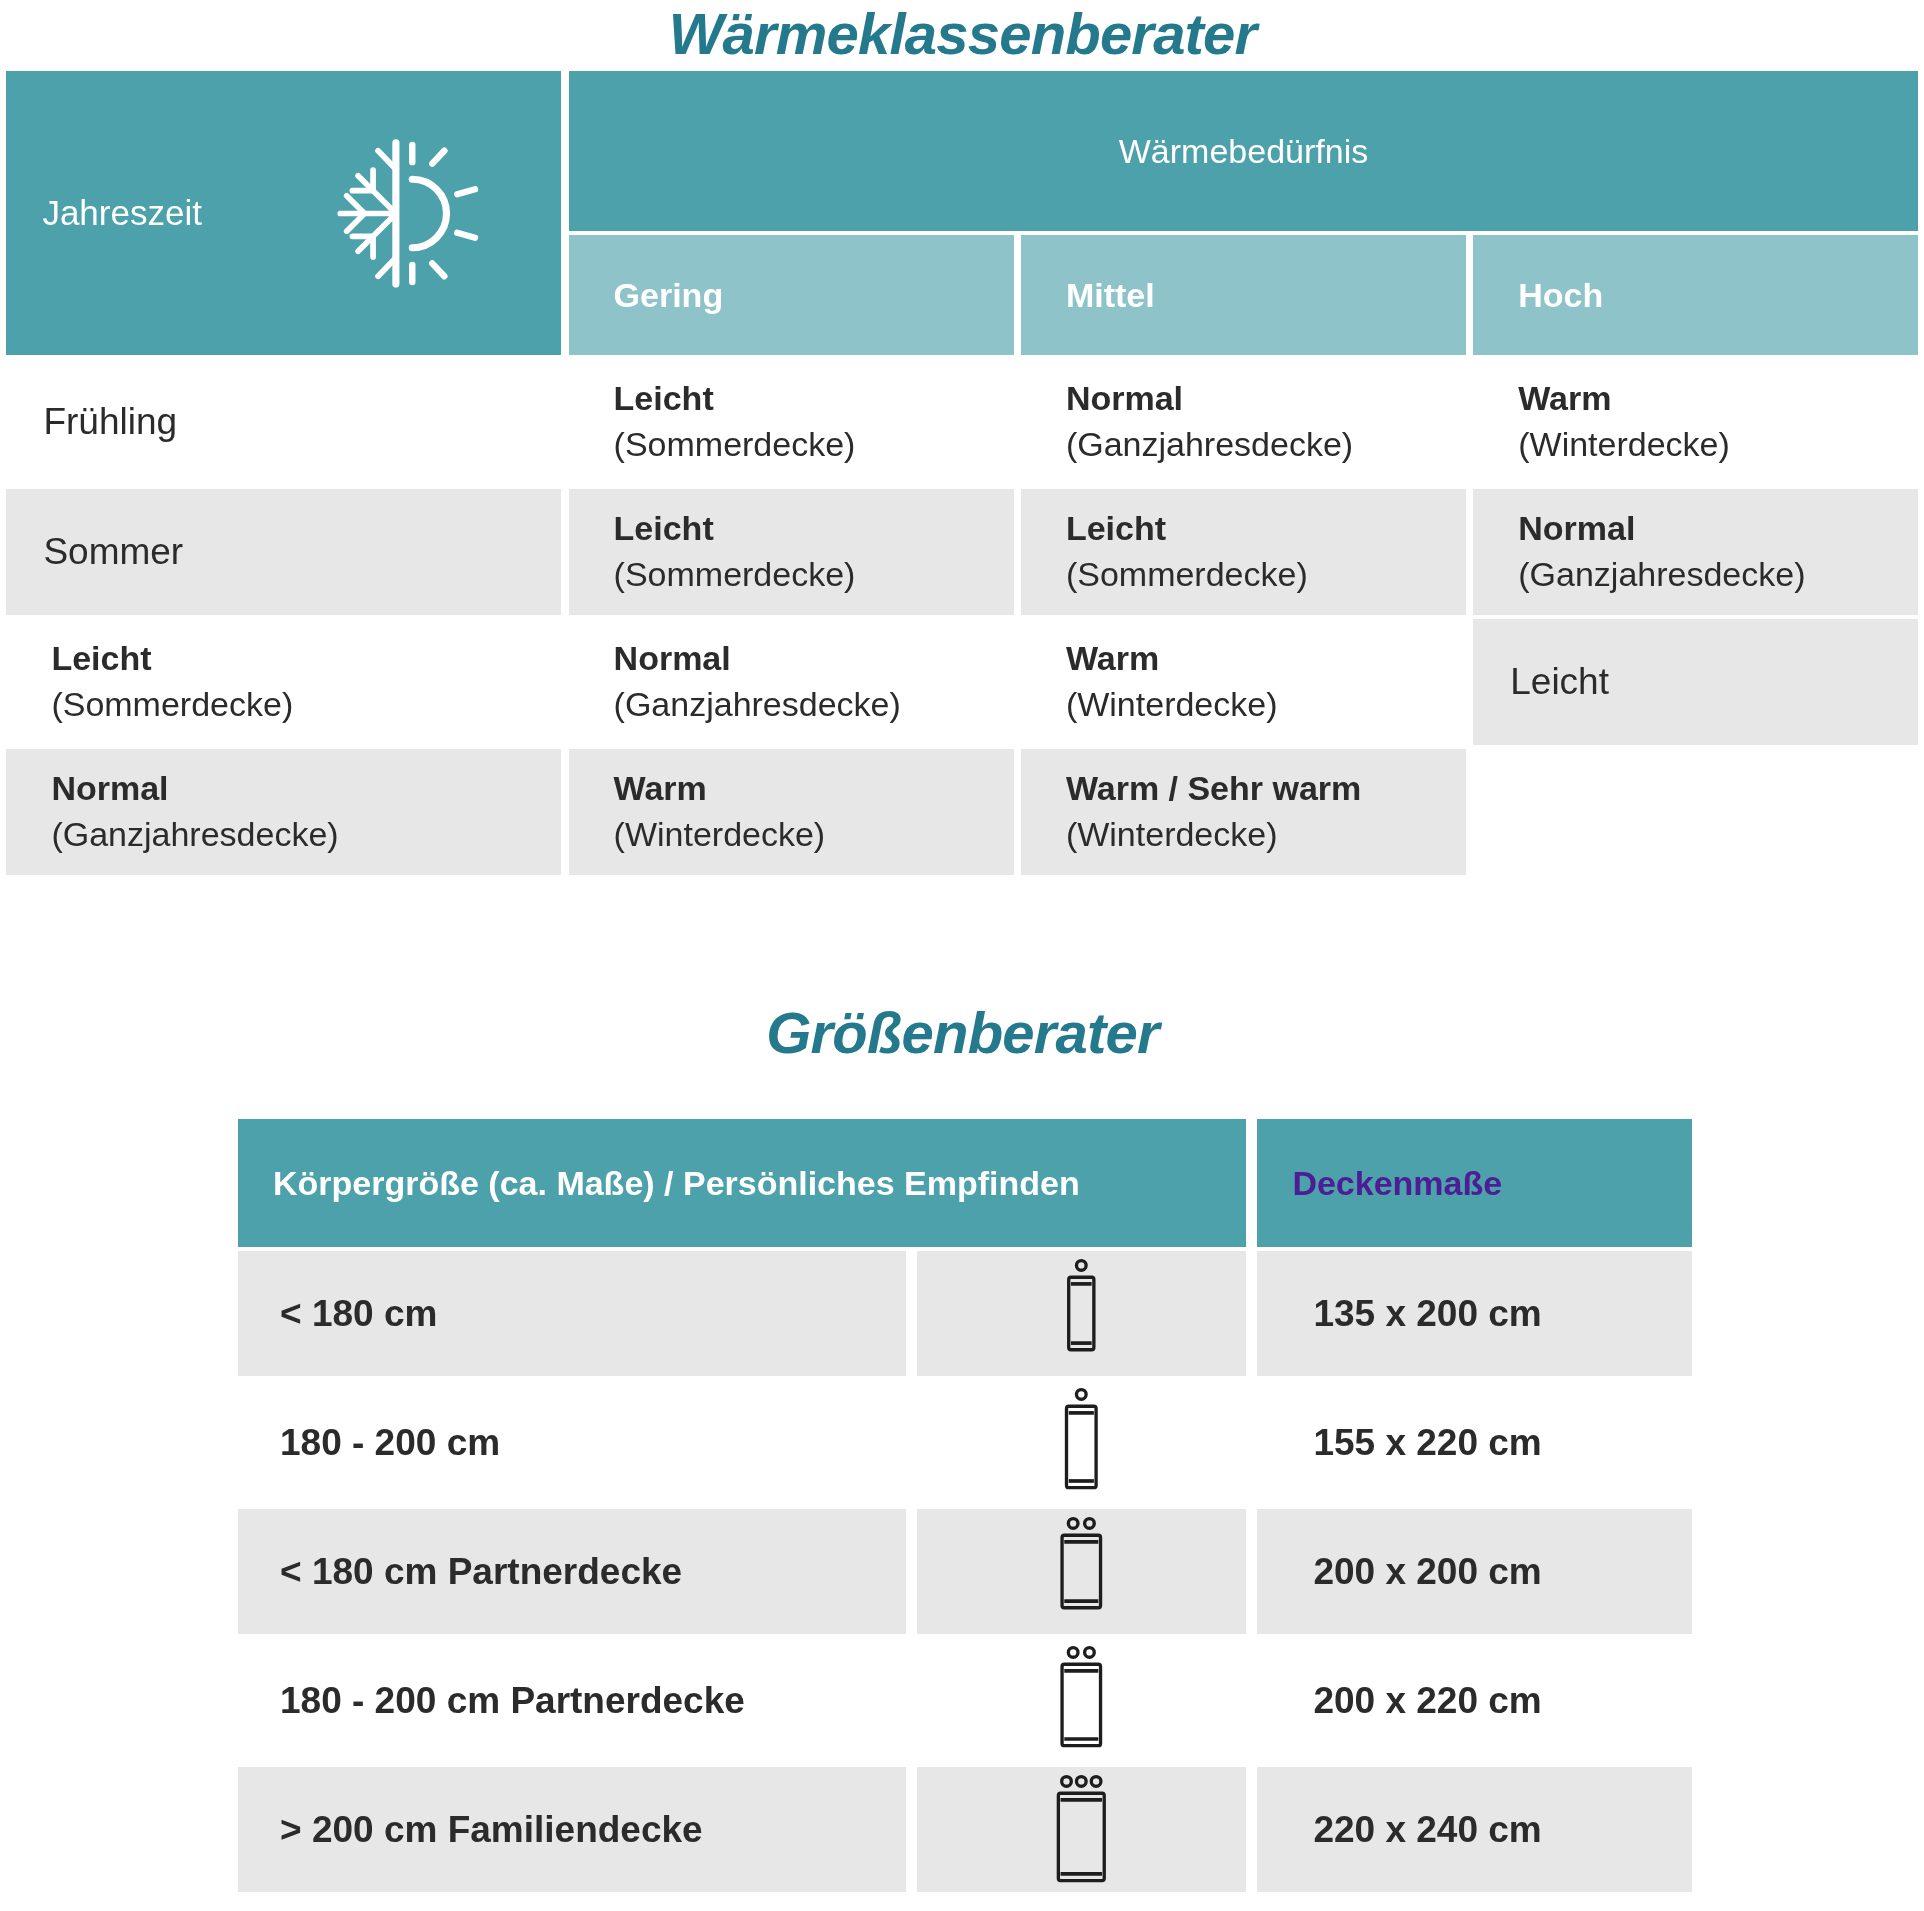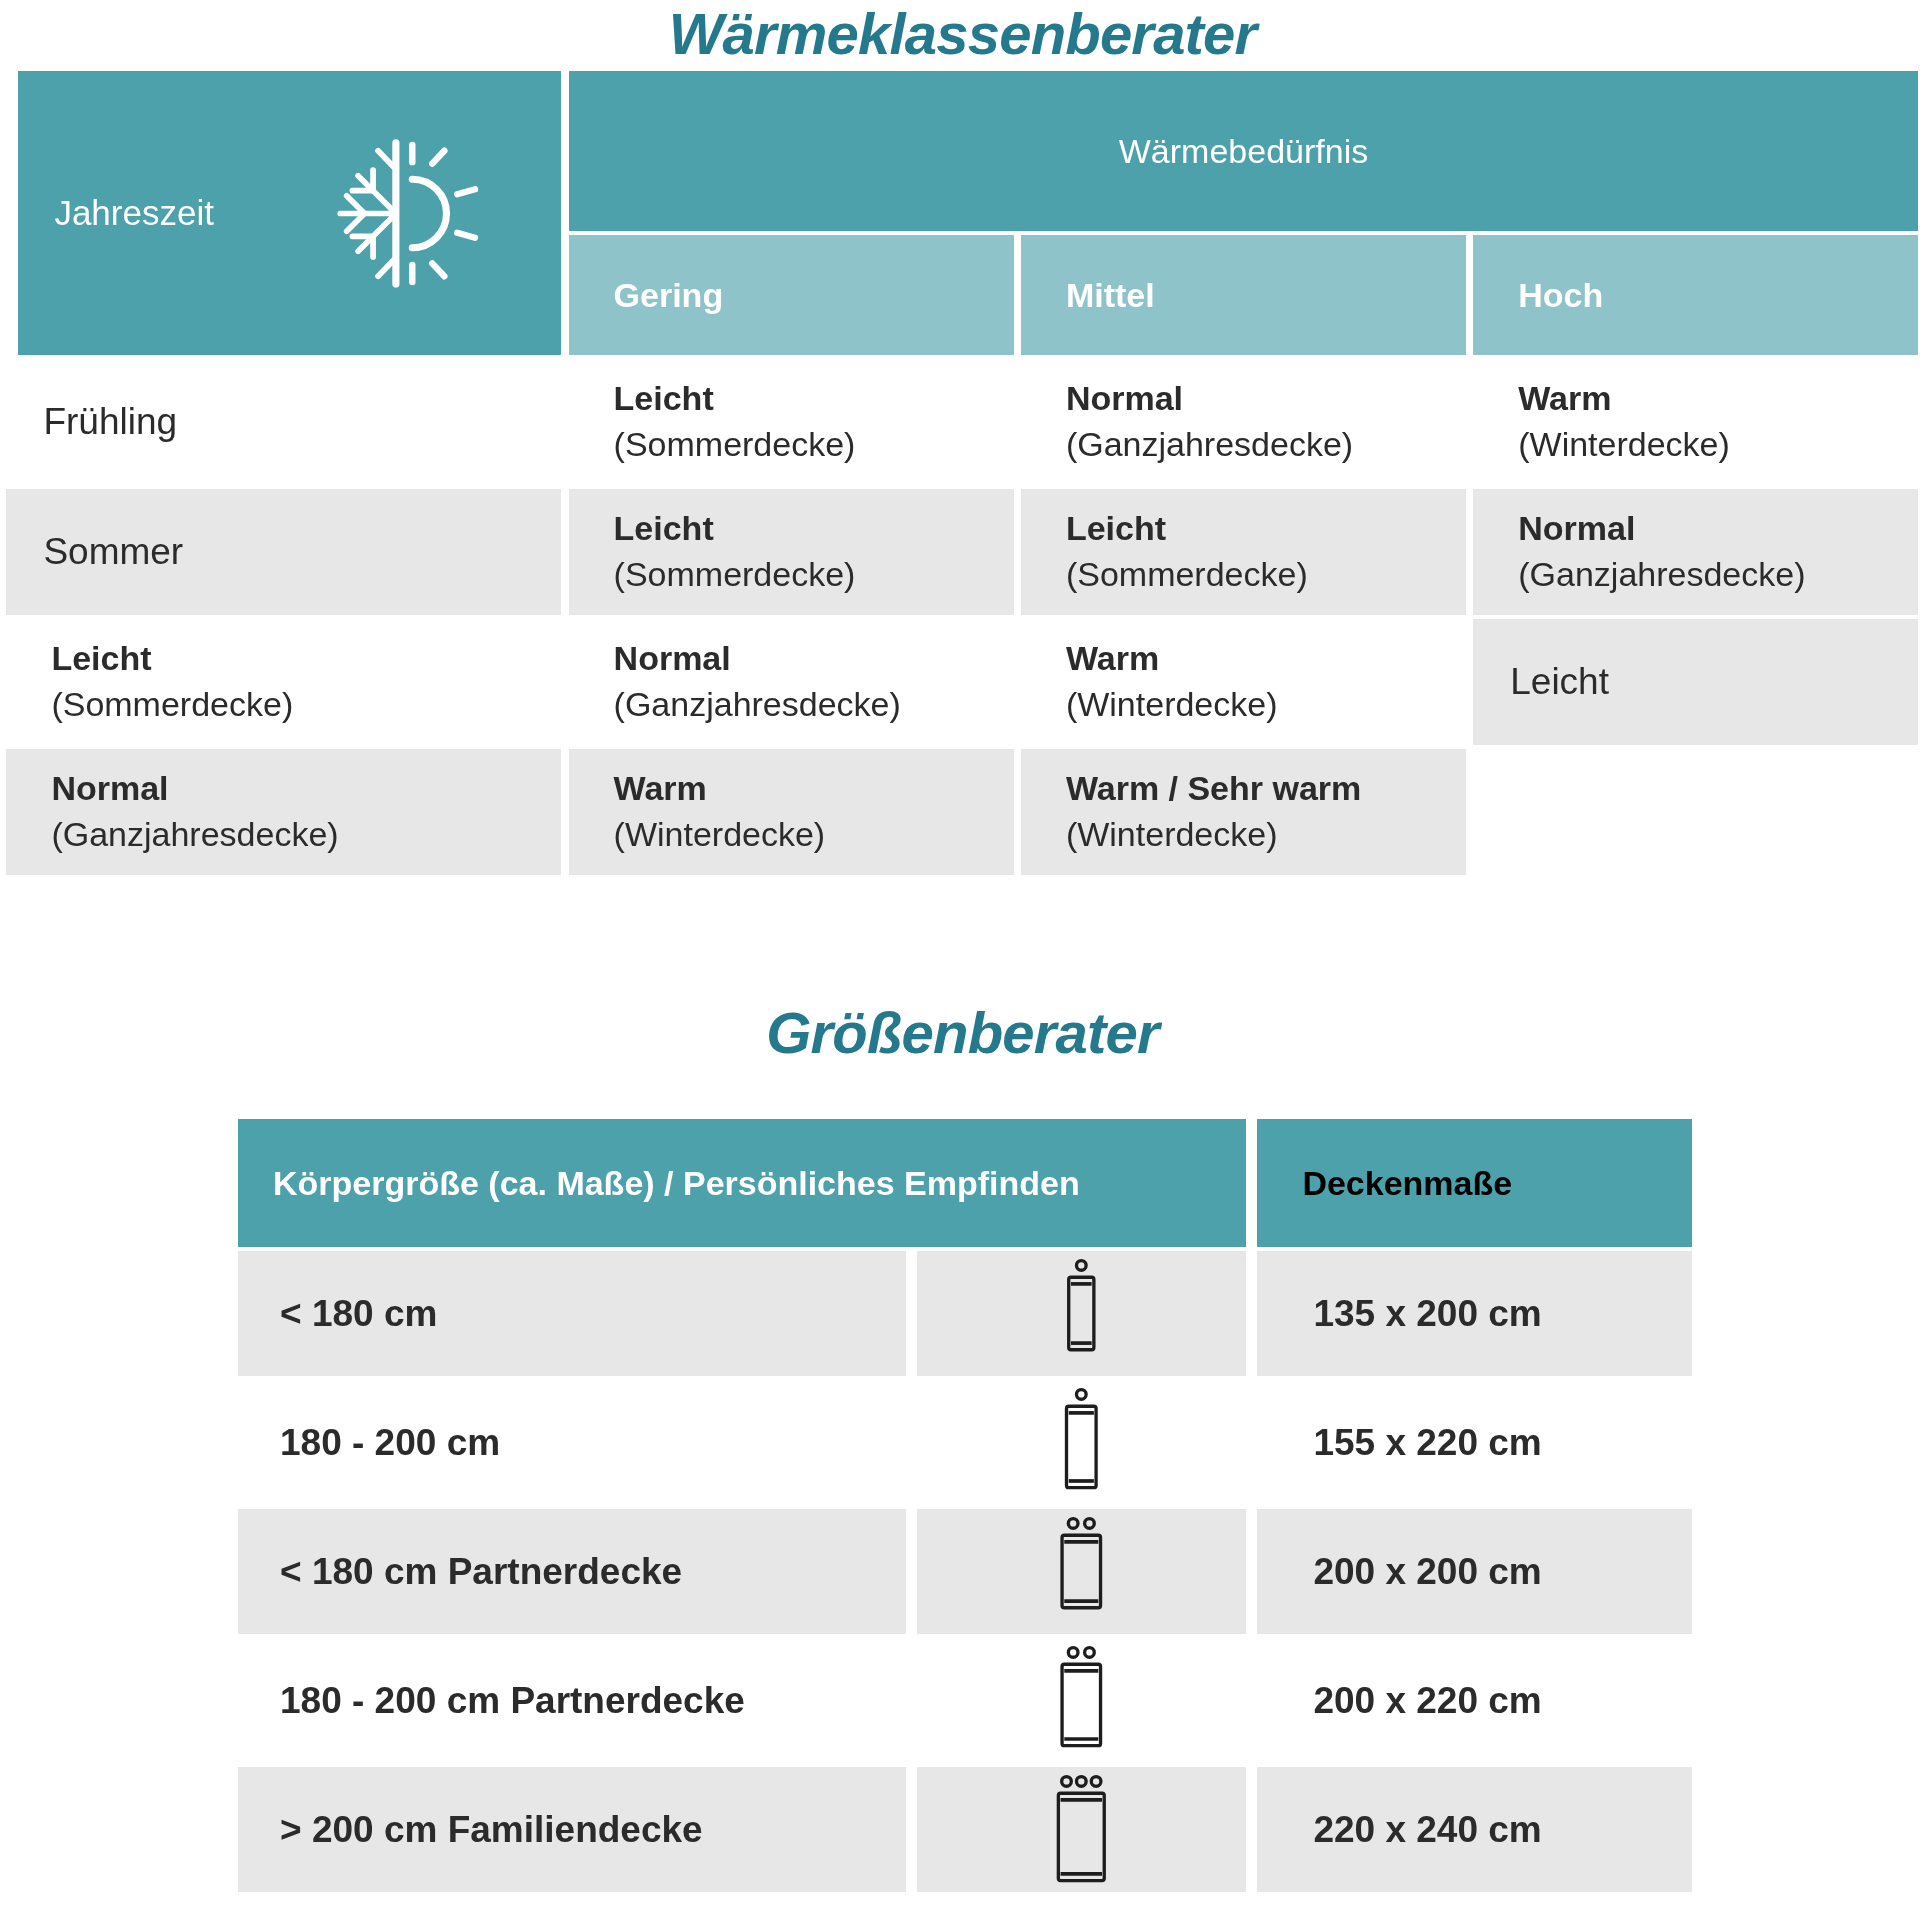--- a/index.html
+++ b/index.html
@@ -18,41 +18,41 @@
   
   .t1{
     position:absolute;left:6.4px;top:71px;width:1912px;
     display:grid;
     grid-template-columns:555px 1fr 1fr 1fr;
     grid-template-rows:160px 120px 126px 126px 126px 126px;
     column-gap:7.2px;row-gap:4px;
   }
   .cell{min-width:0;}
   .th{background:#4CA1AB;color:#ffffff;font-weight:normal;}
-  .corner{grid-column:1;grid-row:1/3;display:flex;align-items:center;margin-left:12px;}
+  .corner{grid-column:1;grid-row:1/3;display:flex;align-items:center;}
   .corner-label{font-size:35px;padding-left:36px;}
   .icon-wrap{margin-left:auto;margin-right:71px;display:block;line-height:0;}
   .group-h{grid-column:2/5;grid-row:1;display:flex;align-items:center;justify-content:center;font-size:34px;}
   .sub-h{background:#8FC3CA;color:#ffffff;font-weight:bold;font-size:34px;display:flex;align-items:center;padding-left:45px;}
   .season{font-size:37px;font-weight:normal;display:flex;align-items:center;padding-left:37px;}
   .val{display:flex;flex-direction:column;justify-content:center;padding-left:45px;font-size:34px;line-height:1.34;}
   .val .main{font-weight:bold;}
   .bg-gray{background:#E7E7E7;}
   .bg-white{background:#ffffff;}
 
   
   .t2{
     position:absolute;left:238px;top:1119px;width:1454px;
     display:grid;
     grid-template-columns:668px 329px 435px;
     grid-template-rows:128px 125px 125px 125px 125px 125px;
     column-gap:11.2px;row-gap:4px;
   }
   .t2 .head-left{grid-column:1/3;background:#4CA1AB;color:#fff;font-weight:bold;font-size:34px;display:flex;align-items:center;padding-left:35px;}
-  .t2 .head-right{background:#4CA1AB;color:#000000;font-weight:bold;font-size:34px;display:flex;align-items:center;padding-left:45px;}
+  .t2 .head-right{background:#4CA1AB;color:#4c1d95;font-weight:bold;font-size:34px;display:flex;align-items:center;padding-left:35px;}
   .t2 .label{font-size:37px;font-weight:bold;display:flex;align-items:center;padding-left:42px;text-align:right;}
   .t2 .icon-cell{display:flex;align-items:center;justify-content:center;}
   .t2 .size{font-size:37px;font-weight:bold;display:flex;align-items:center;padding-left:56px;}
   .blanket{height:111px;width:auto;display:block;}
 </style>
 </head>
 <body>
 
 <div class="canvas">
 

